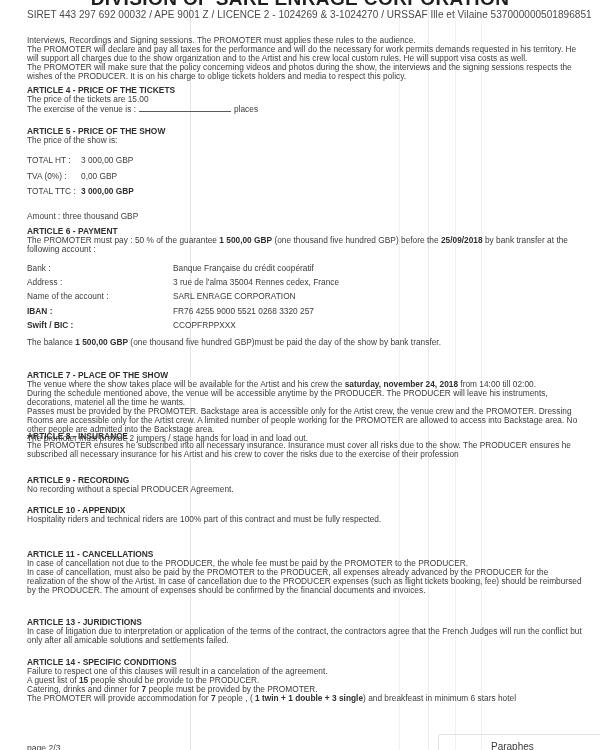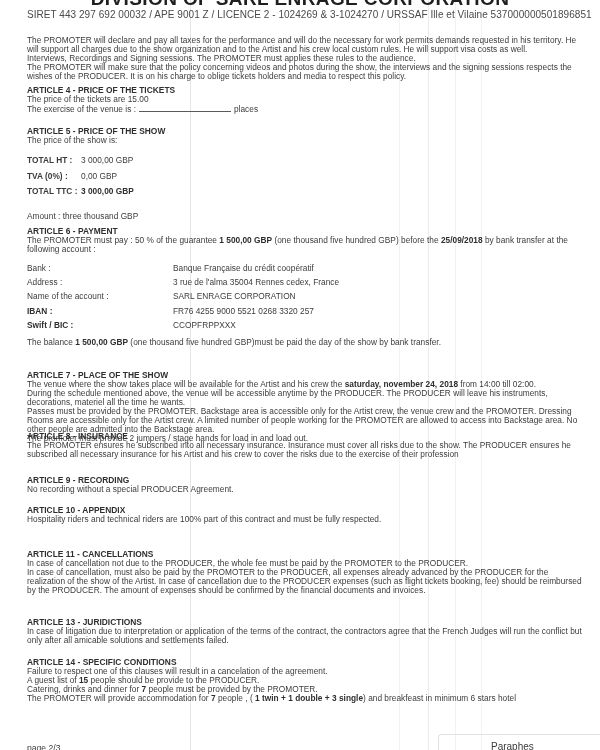--- a/index.html
+++ b/index.html
@@ -26,21 +26,21 @@
   b,.b{font-weight:bold;color:#2e2e2e;}
 
   
   .title-clip{position:absolute;top:0;left:0;width:600px;height:8px;overflow:hidden;}
   .title-clip .t{display:block;margin-top:-12px;text-align:center;font-size:19px;font-weight:bold;color:#1f1f1f;letter-spacing:0.4px;white-space:nowrap;}
   .siret{position:absolute;top:9px;left:27px;font-size:10px;color:#4a4a4a;letter-spacing:0.05px;}
 
   
   .price-rows{margin-top:8px;}
   .price-row{display:flex;line-height:15.5px;}
-  .price-row .lbl{width:54px;font-weight:bold;}
+  .price-row .lbl{width:54px;}
   .amount{margin-top:12px;}
 
   
   .bank-rows{margin-top:7px;}
   .bank-row{display:flex;line-height:14.2px;gap:40px;}
   .bank-row .lbl{width:106px;}
   .balance{margin-top:6px;}
   .a6p{margin-top:0;}
 
   .blank-line{display:inline-block;width:92px;border-bottom:1px solid #5a5a5a;height:7px;margin:0 3px;}
@@ -60,22 +60,22 @@
   <div class="scanline sl3"></div>
   <div class="scanline sl4"></div>
   <div class="scanline sl5"></div>
 
   <div class="title-clip">
     <span class="t">DIVISION OF SARL ENRAGE CORPORATION</span>
   </div>
   <div class="siret">SIRET 443 297 692 00032 / APE 9001 Z / LICENCE 2 - 1024269 &amp; 3-1024270 / URSSAF Ille et Vilaine 537000000501896851</div>
 
   <div class="sec" style="top:36px;">
+    <div class="p">Interviews, Recordings and Signing sessions. The PROMOTER must applies these rules to the audience.</div>
     <div class="p">The PROMOTER will declare and pay all taxes for the performance and will do the necessary for work permits demands requested in his territory. He will support all charges due to the show organization and to the Artist and his crew local custom rules. He will support visa costs as well.</div>
-    <div class="p">Interviews, Recordings and Signing sessions. The PROMOTER must applies these rules to the audience.</div>
     <div class="p">The PROMOTER will make sure that the policy concerning videos and photos during the show, the interviews and the signing sessions respects the wishes of the PRODUCER. It is on his charge to oblige tickets holders and media to respect this policy.</div>
   </div>
 
   <div class="sec" style="top:86px;">
     <div class="h">ARTICLE 4 - PRICE OF THE TICKETS</div>
     <div class="p">The price of the tickets are 15.00</div>
     <div class="p"><span>The exercise of the venue is :</span><span class="blank-line"></span><span>places</span></div>
   </div>
 
   <div class="sec" style="top:127px;">

